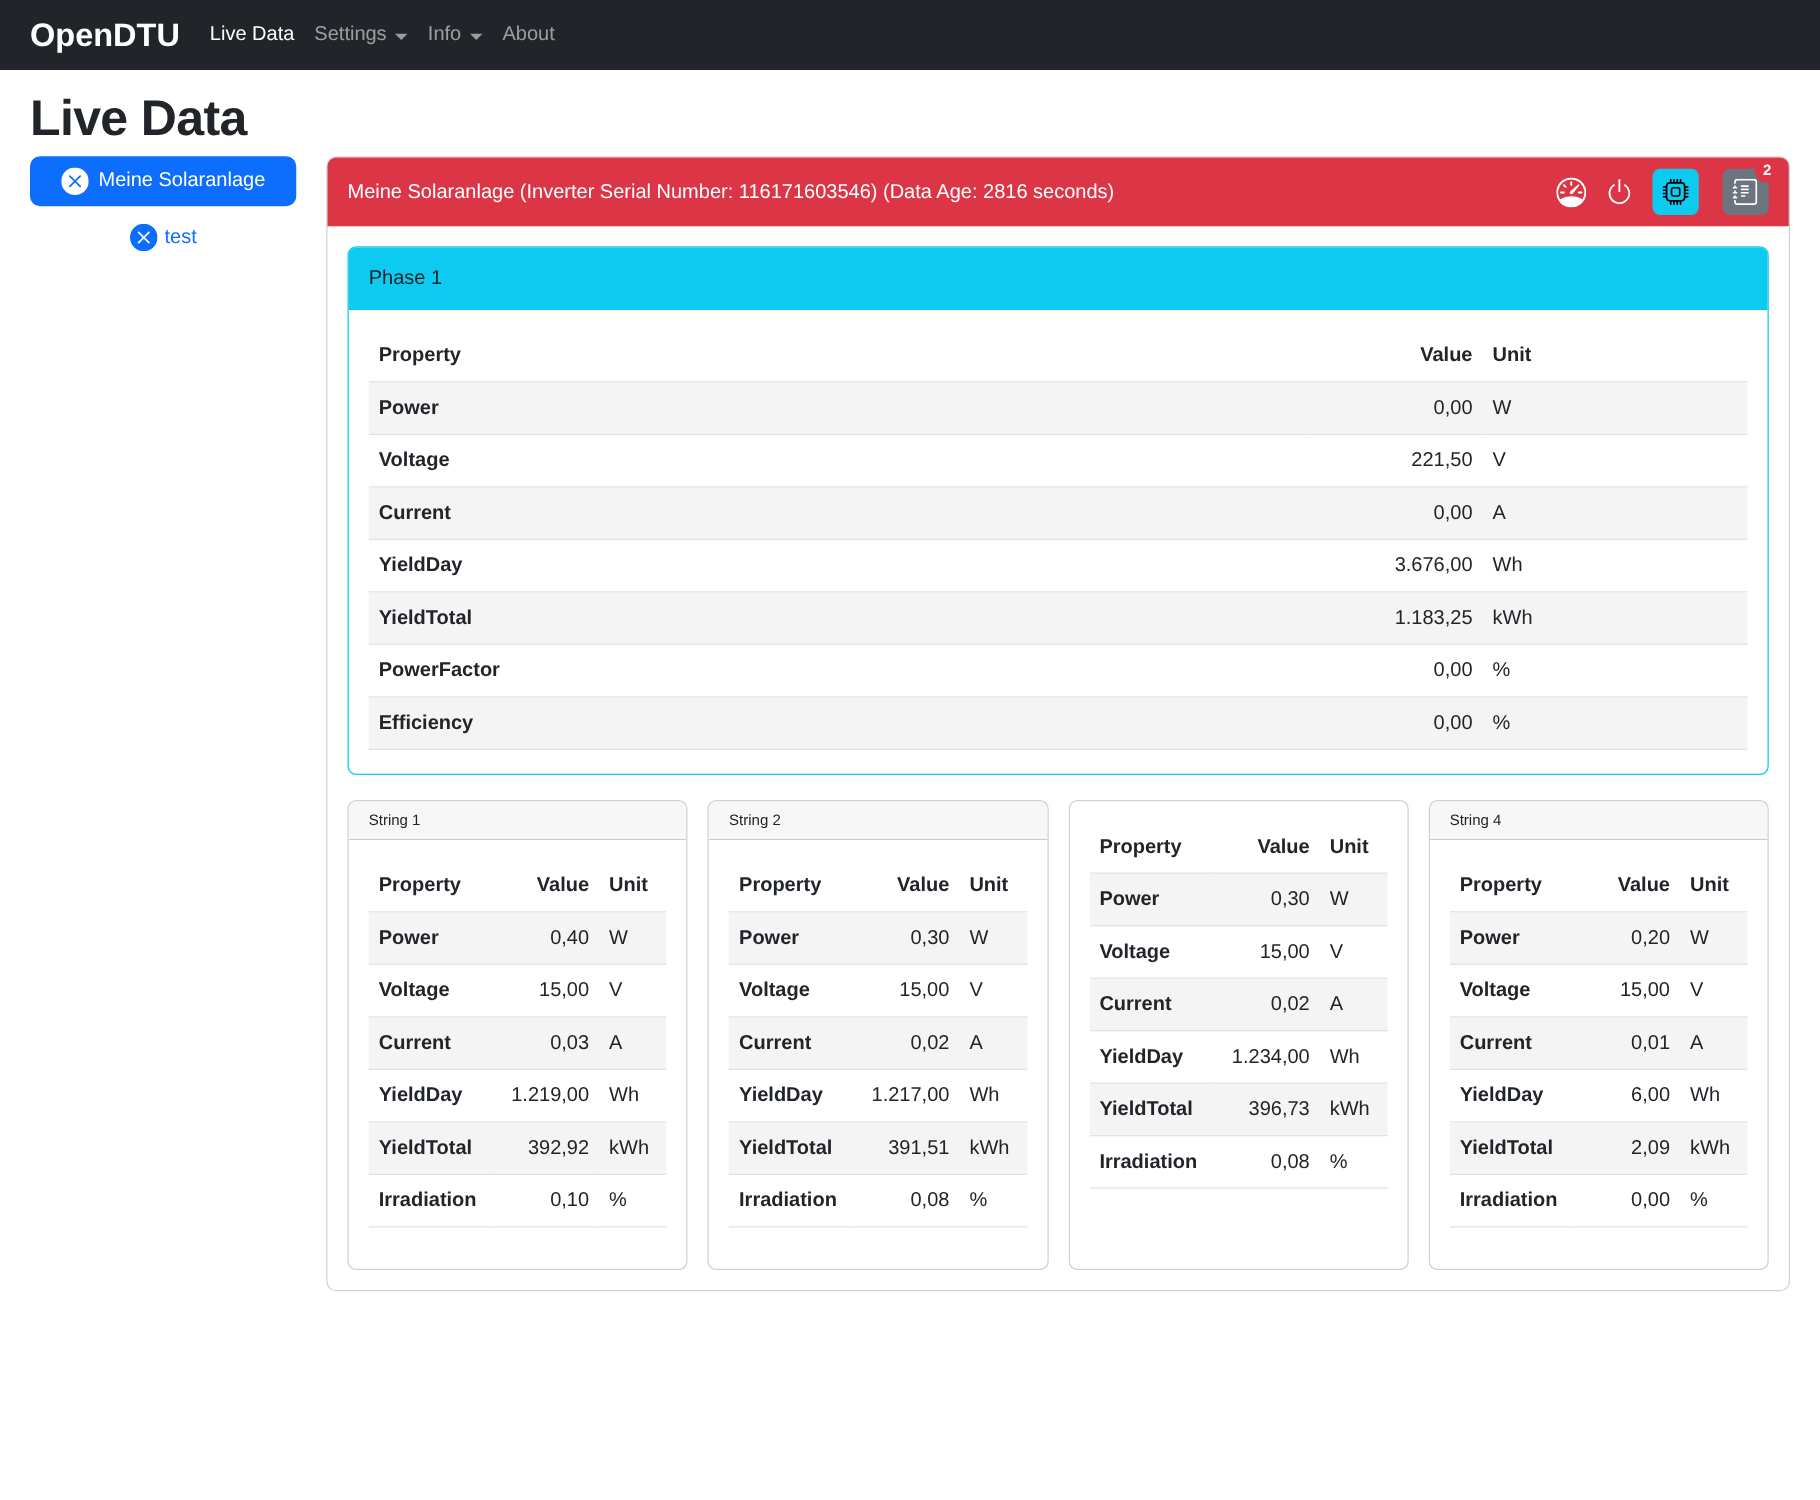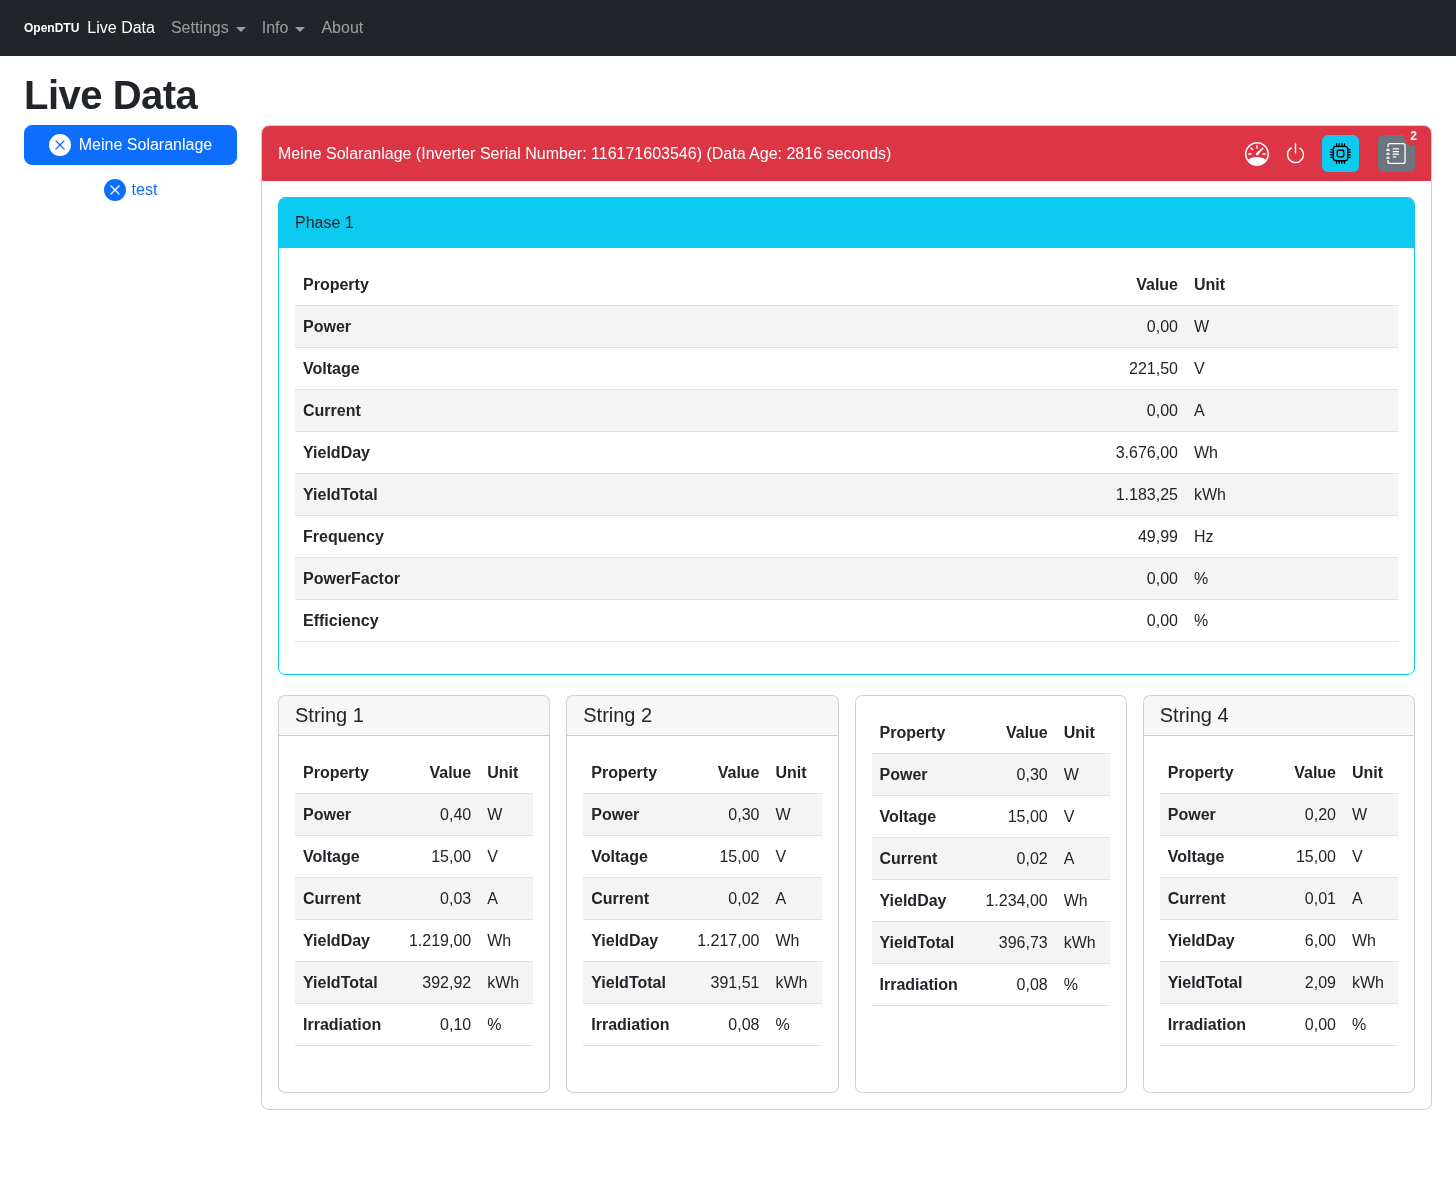--- a/index.html
+++ b/index.html
@@ -14,22 +14,23 @@
   
   .navbar {
     height: 56px;
     background: var(--navbar-bg, #212529);
     display: flex;
     align-items: center;
     padding: 0 24px;
   }
   .brand {
     color: #fff;
-    font-size: 12px;
+    font-size: 26px;
     font-weight: 600;
+    margin-right: 16px;
     text-decoration: none;
     cursor: pointer;
   }
   .nav-links { display: flex; list-style: none; align-items: center; }
   .nav-link {
     color: rgba(255,255,255,.55);
     padding: 8px;
     cursor: pointer;
     display: flex;
     align-items: center;
@@ -158,31 +159,31 @@
   .string-card {
     flex: 1;
     border: 1px solid rgba(0,0,0,.18);
     border-radius: 7px;
     background: #fff;
   }
   .string-header {
     background: rgba(0,0,0,.03);
     border-bottom: 1px solid rgba(0,0,0,.18);
     padding: 8px 16px;
-    font-size: 20px;
+    font-size: 12px;
     border-radius: 6px 6px 0 0;
   }
   .string-body { padding: 16px 16px 16px 16px; }
 
   
   table.data-table {
     width: 100%;
     border-collapse: collapse;
     font-size: 16px;
-    margin-bottom: 30px;
+    margin-bottom: 17px;
   }
   .data-table th, .data-table td {
     padding: 10px 8px;
     border-bottom: 1px solid #dee2e6;
     vertical-align: middle;
     line-height: 21px;
   }
   .data-table thead th { font-weight: 700; }
   .data-table .col-prop { text-align: left; font-weight: 700; }
   .data-table .col-val  { text-align: right; font-weight: 400; }
@@ -325,25 +326,20 @@
                       <th class="col-prop">YieldDay</th>
                       <td class="col-val">3.676,00</td>
                       <td class="col-unit">Wh</td>
                     </tr>
                     <tr>
                       <th class="col-prop">YieldTotal</th>
                       <td class="col-val">1.183,25</td>
                       <td class="col-unit">kWh</td>
                     </tr>
                     <tr>
-                      <th class="col-prop">Frequency</th>
-                      <td class="col-val">49,99</td>
-                      <td class="col-unit">Hz</td>
-                    </tr>
-                    <tr>
                       <th class="col-prop">PowerFactor</th>
                       <td class="col-val">0,00</td>
                       <td class="col-unit">%</td>
                     </tr>
                     <tr>
                       <th class="col-prop">Efficiency</th>
                       <td class="col-val">0,00</td>
                       <td class="col-unit">%</td>
                     </tr>
                   </tbody>

